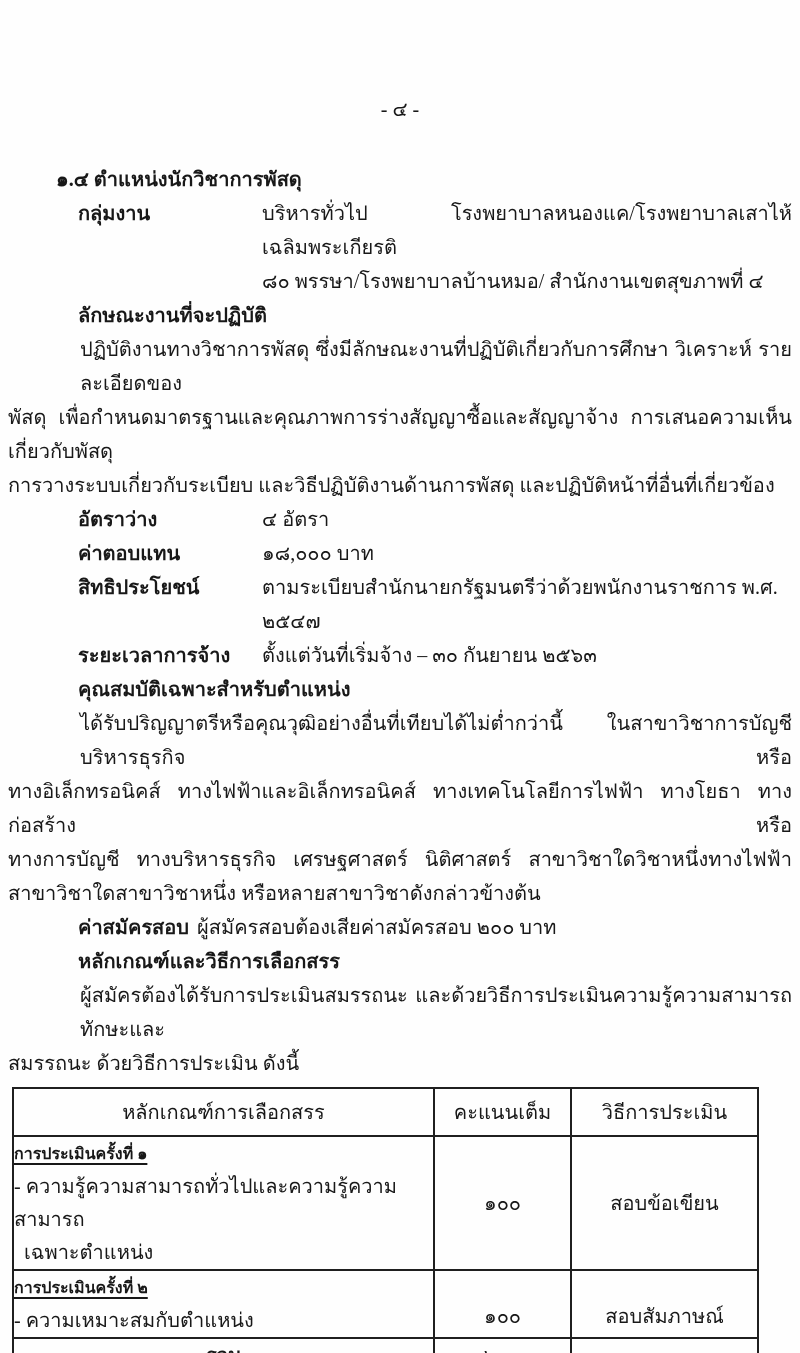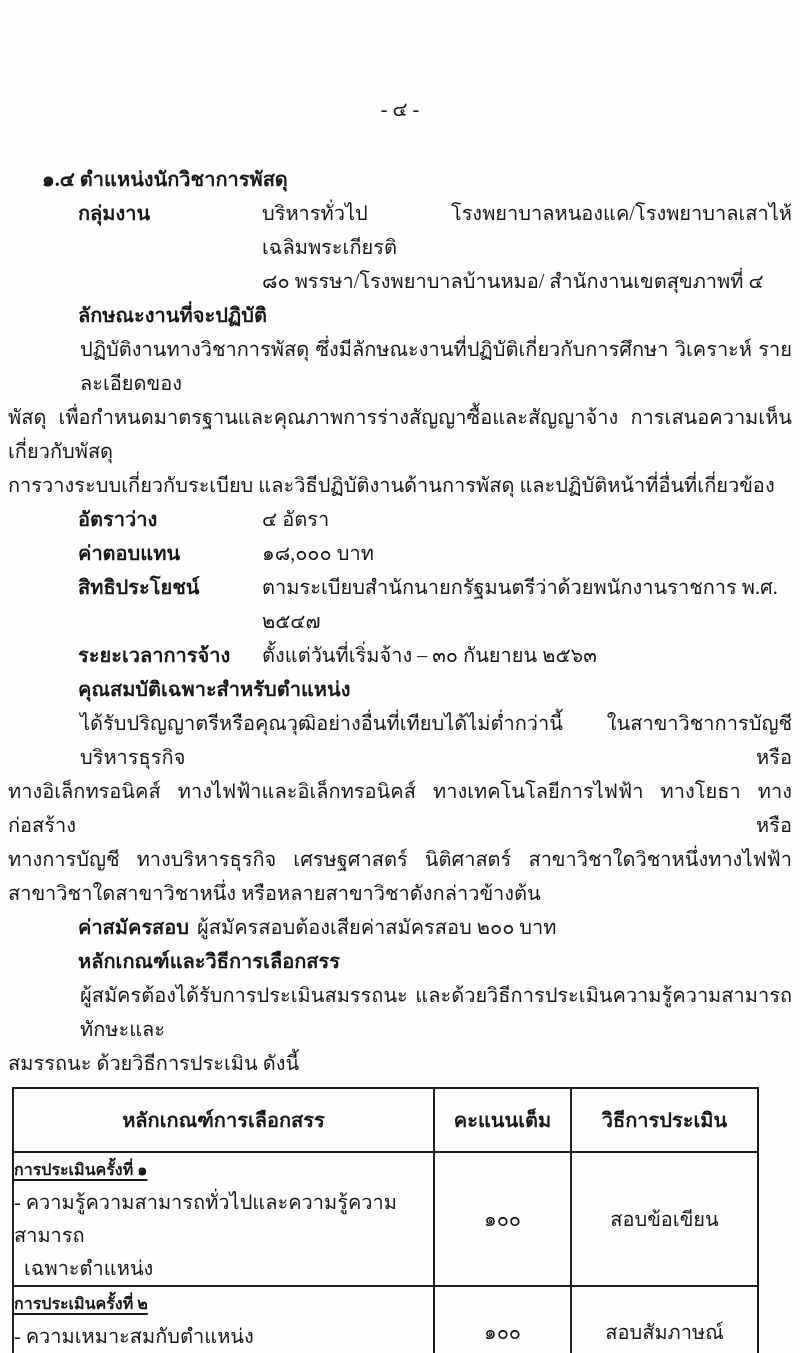--- a/index.html
+++ b/index.html
@@ -14,41 +14,41 @@
     position: relative;
     width: 800px; height: 1353px;
     padding: 92px 8px 0 8px;
     overflow: hidden;
     background: #fefefe;
   }
   .line { font-size: 20px; line-height: 34px; }
   .just { text-align: justify; text-align-last: justify; }
   .indent { padding-left: 72px; }
   .page-num { text-align: center; font-size: 20px; line-height: 34px; }
-  .sec-title { margin-top: 36px; margin-left: 34px; font-weight: bold; }
+  .sec-title { margin-top: 36px; margin-left: 48px; font-weight: bold; }
   .heading { margin-left: 70px; font-weight: bold; }
   .field { display: grid; grid-template-columns: 254px 1fr; }
   .field .flabel { padding-left: 70px; font-weight: bold; }
   .fee-label { font-weight: bold; margin-right: 8px; }
   .fee-line { margin-left: 70px; }
 
   table.sel {
     border-collapse: collapse;
     table-layout: fixed;
     width: 745px;
     margin: 7px 0 0 4px;
   }
   .sel th, .sel td {
     border: 2px solid #1f1f1f;
     font-size: 20px;
     padding: 0;
     vertical-align: middle;
     overflow: hidden;
   }
-  .sel th { height: 64px; font-weight: bold; text-align: center; }
+  .sel th { height: 48px; font-weight: normal; text-align: center; }
   tr.r1 { height: 100px; }
   tr.r2 { height: 66px; }
   tr.rt { height: 32px; }
   .cell-criteria { padding: 2px 6px 2px 10px; vertical-align: top; }
   .row-title {
     font-weight: bold;
     text-decoration: underline;
     text-decoration-thickness: 2px;
     text-underline-offset: 4px;
     line-height: 33px; font-size: 16px;

